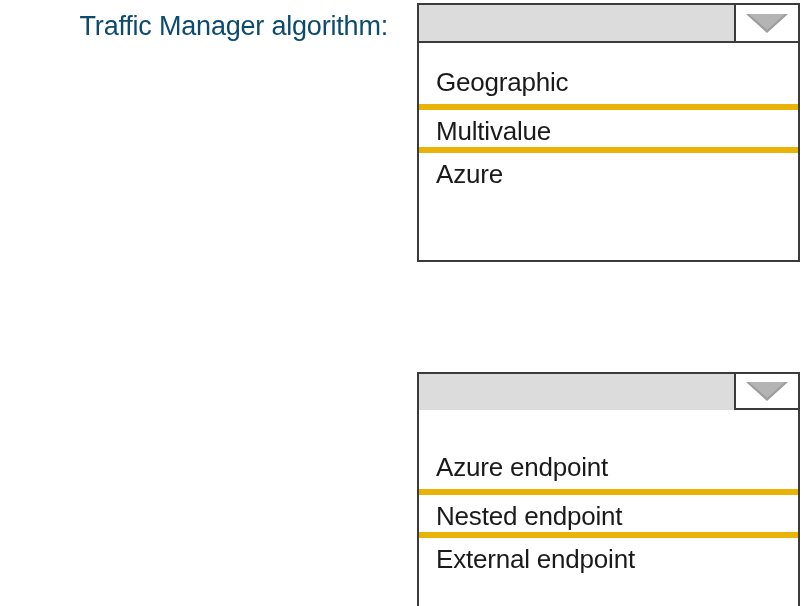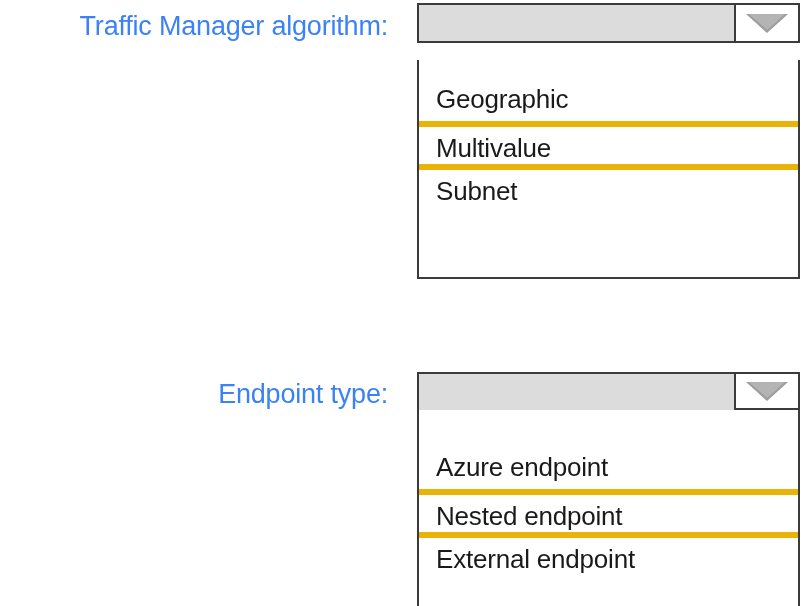--- a/index.html
+++ b/index.html
@@ -25,21 +25,21 @@
 
   
   .field-label {
     position: absolute;
     left: 0;
     width: 388px;
     text-align: right;
     font-size: 27px;
     line-height: 32px;
     letter-spacing: -0.2px;
-    color: #3b82f6;
+    color: #0c4a6e;
     white-space: nowrap;
   }
 
   
   .combo {
     position: absolute;
     left: 417px;
     width: 383px;
     box-sizing: border-box;
     border: 2px solid #3b3b3b;
@@ -104,21 +104,21 @@
     box-sizing: border-box;
   }
   .option-item:first-child {
     border-top: none;
   }
 
   
   #group-algorithm { top: 0; height: 262px; }
   #group-algorithm .field-label { top: 10px; }
   #group-algorithm .combo { top: 3px; height: 40px; }
-  #group-algorithm .option-list { top: 43px; height: 219px; margin-top: 17px; }
+  #group-algorithm .option-list { top: 43px; height: 219px; }
 
   
   #group-endpoint { top: 368px; height: 234px; }
   #group-endpoint .field-label { top: 10px; }
   #group-endpoint .combo { top: 4px; height: 38px; }
   #group-endpoint .option-list { top: 42px; height: 246px; padding-top: 36px; }
 </style>
 </head>
 <body>
 
@@ -129,28 +129,27 @@
   <div class="combo">
     <div class="combo-field"></div>
     <div class="combo-button">
       <span class="caret"></span>
     </div>
   </div>
 
   <div class="option-list">
     <div class="option-item">Geographic</div>
     <div class="option-item">Multivalue</div>
-    <div class="option-item">Subnet</div>
+    <div class="option-item">Azure</div>
   </div>
 
 </div>
 
 <div class="field-group" id="group-endpoint">
 
-  <div class="field-label">Endpoint type:</div>
 
   <div class="combo">
     <div class="combo-field"></div>
     <div class="combo-button">
       <span class="caret"></span>
     </div>
   </div>
 
   <div class="option-list">
     <div class="option-item">Azure endpoint</div>

